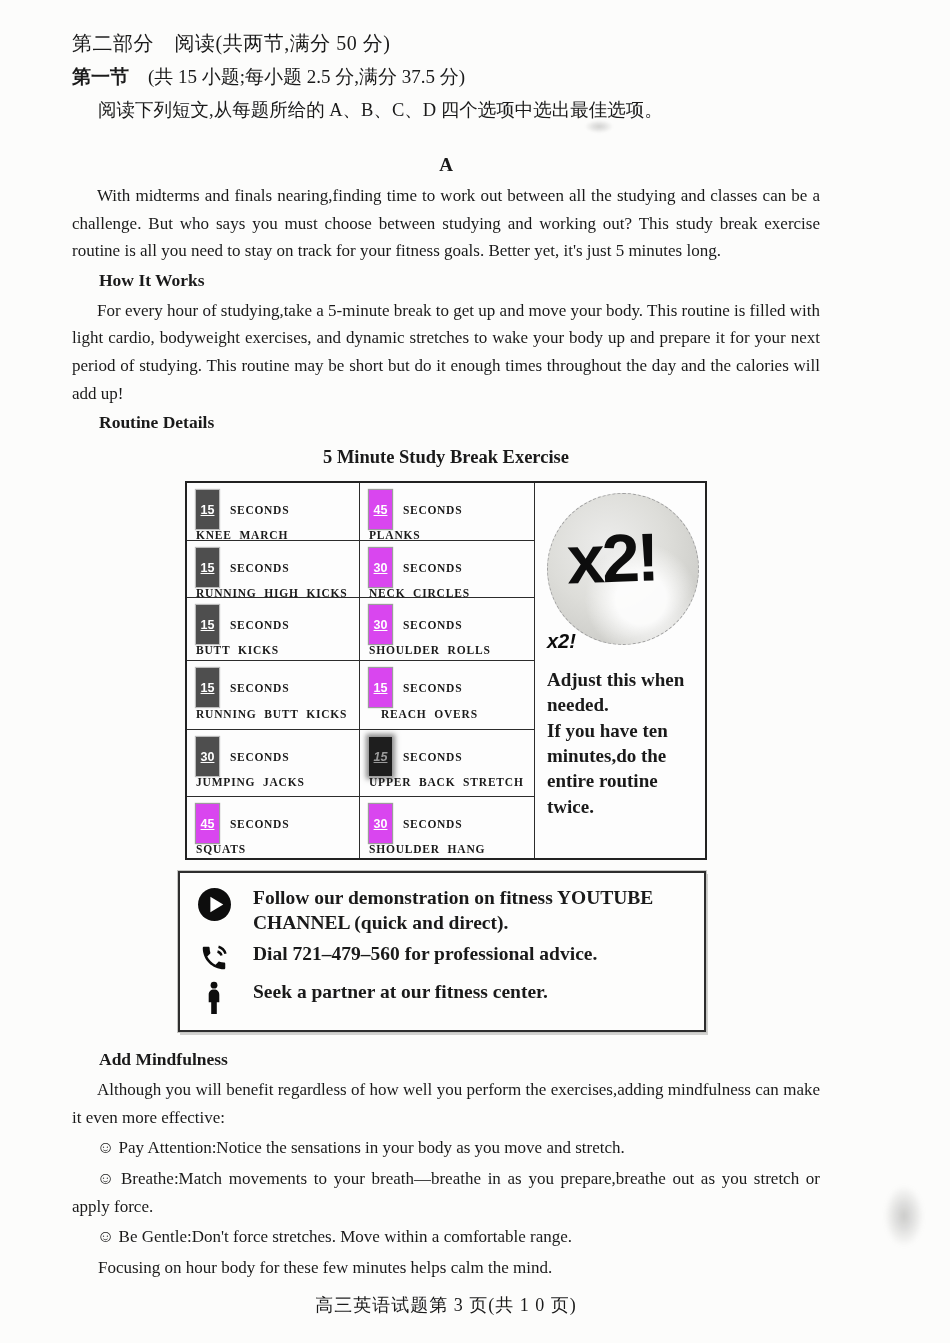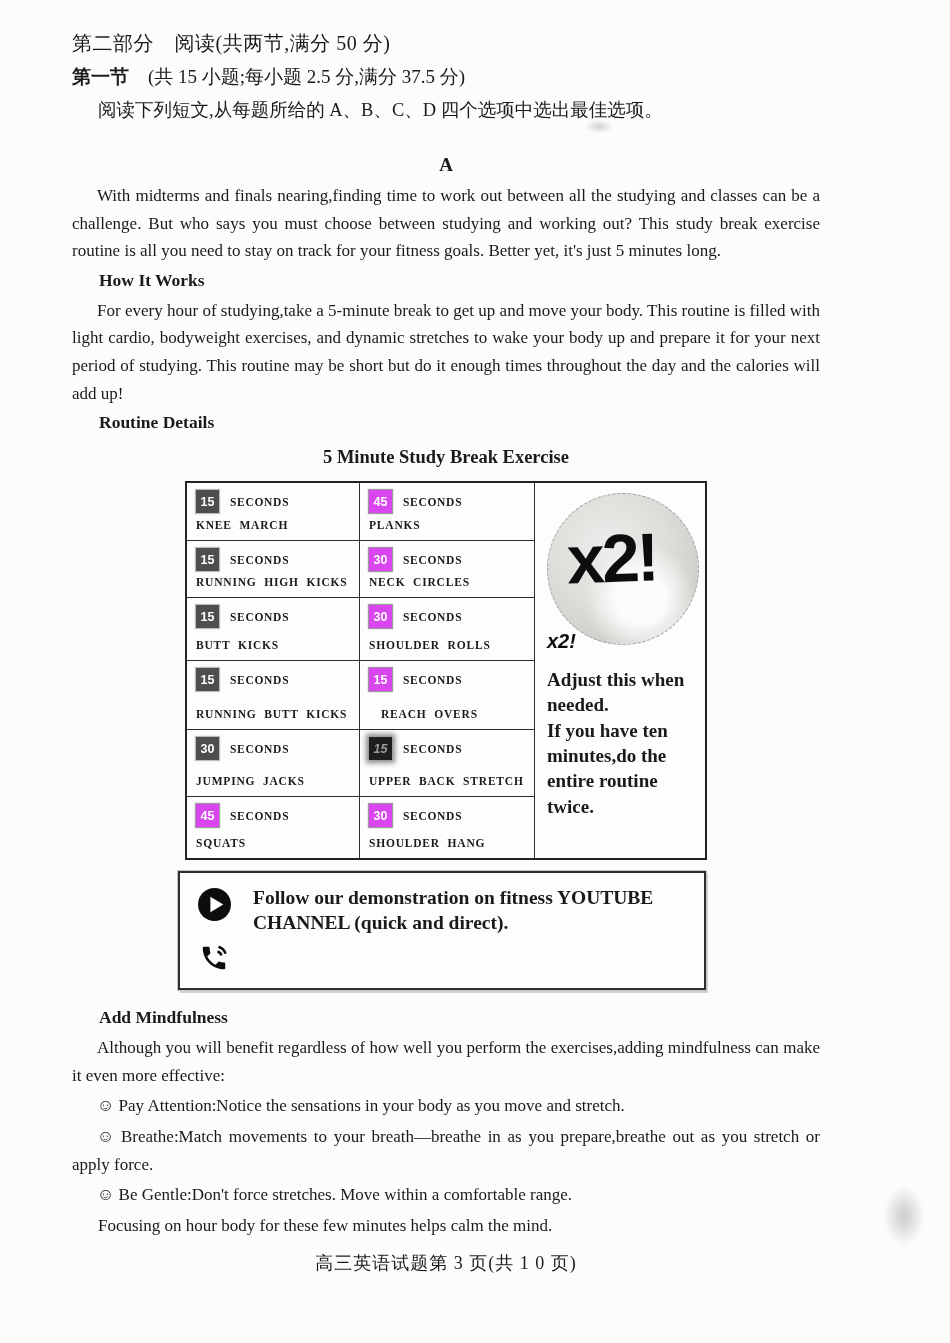--- a/index.html
+++ b/index.html
@@ -43,24 +43,25 @@
   }
   .cell {
     border-right:1.6px solid #2c2c2c;
     border-bottom:1.6px solid #2c2c2c;
     padding:7px 6px 5px 9px;
     display:flex; flex-direction:column; justify-content:space-between;
   }
   .cell:nth-last-child(-n+2) { border-bottom:none; }
   .cellTop { display:flex; align-items:center; gap:11px; }
   .badge {
-    width:23px; height:23px; flex:0 0 23px;
+    width:23px; height:39px; flex:0 0 23px;
     display:flex; align-items:center; justify-content:center;
     color:#fff; font-weight:700; font-size:12.5px;
     font-family:"Liberation Sans", sans-serif;
+    text-decoration:underline;
   }
   .badge--gray    { background:#4e4e4e; box-shadow:0 0 1px 1px rgba(90,90,90,.4); }
   .badge--black   { background:#d946ef; box-shadow:0 0 1px 1px rgba(60,60,60,.5); }
   .badge--smudged { background:#1e1e1e; box-shadow:0 0 5px 3px rgba(45,45,45,.55); color:#9b9b9b; font-style:italic; }
   .secLabel { font-size:11.5px; font-weight:700; letter-spacing:.7px; }
   .exName   { font-size:11.5px; font-weight:700; letter-spacing:.8px; word-spacing:4px; padding-bottom:4px; }
 
   .x2wrap { position:relative; width:152px; height:152px; margin:6px auto 0; }
   .x2blob {
     position:absolute; inset:0; border-radius:50%;
@@ -249,20 +250,30 @@
       <span class="contactText">Follow our demonstration on fitness YOUTUBE CHANNEL (quick and direct).</span>
     </div>
     <div class="contactItem">
       <span class="contactIcon">
         <svg width="30" height="30" viewBox="0 0 24 24" fill="none" stroke="#0d0d0d">
             <path fill="#0d0d0d" stroke="none" d="M6.62 10.79c1.44 2.83 3.76 5.14 6.59 6.59l2.2-2.2c.27-.27.67-.36 1.02-.24 1.12.37 2.33.57 3.57.57.55 0 1 .45 1 1V20c0 .55-.45 1-1 1-9.39 0-17-7.61-17-17 0-.55.45-1 1-1h3.5c.55 0 1 .45 1 1 0 1.25.2 2.45.57 3.57.11.35.03.74-.25 1.02l-2.2 2.2z"></path>
             <path d="M14.8 6.8a4.6 4.6 0 0 1 3.2 3.2" stroke-width="1.9"></path>
             <path d="M15.6 3a8.3 8.3 0 0 1 5.6 5.6" stroke-width="1.9"></path>
           </svg>
       </span>
+      <span class="contactText">Dial 721–479–560 for professional advice.</span>
+    </div>
+    <div class="contactItem">
+      <span class="contactIcon">
+        <svg width="24" height="34" viewBox="0 0 24 34" fill="#0d0d0d">
+            <circle cx="12" cy="4.2" r="3.4"></circle>
+            <path d="M12 8.6c-3.3 0-5.3 2-5.3 5.2v7.5h2.5V33h5.6V21.3h2.5v-7.5c0-3.2-2-5.2-5.3-5.2z"></path>
+          </svg>
+      </span>
+      <span class="contactText">Seek a partner at our fitness center.</span>
     </div>
   </div>
 
   <div class="inline-heading" style="margin-top:17px;">Add Mindfulness</div>
   <p class="body">Although you will benefit regardless of how well you perform the exercises,adding mindfulness can make it even more effective:</p>
   <div class="tips">
     <p class="body">☺ Pay Attention:Notice the sensations in your body as you move and stretch.</p>
     <p class="body">☺ Breathe:Match movements to your breath—breathe in as you prepare,breathe out as you stretch or apply force.</p>
     <p class="body">☺ Be Gentle:Don't force stretches. Move within a comfortable range.</p>
   </div>

